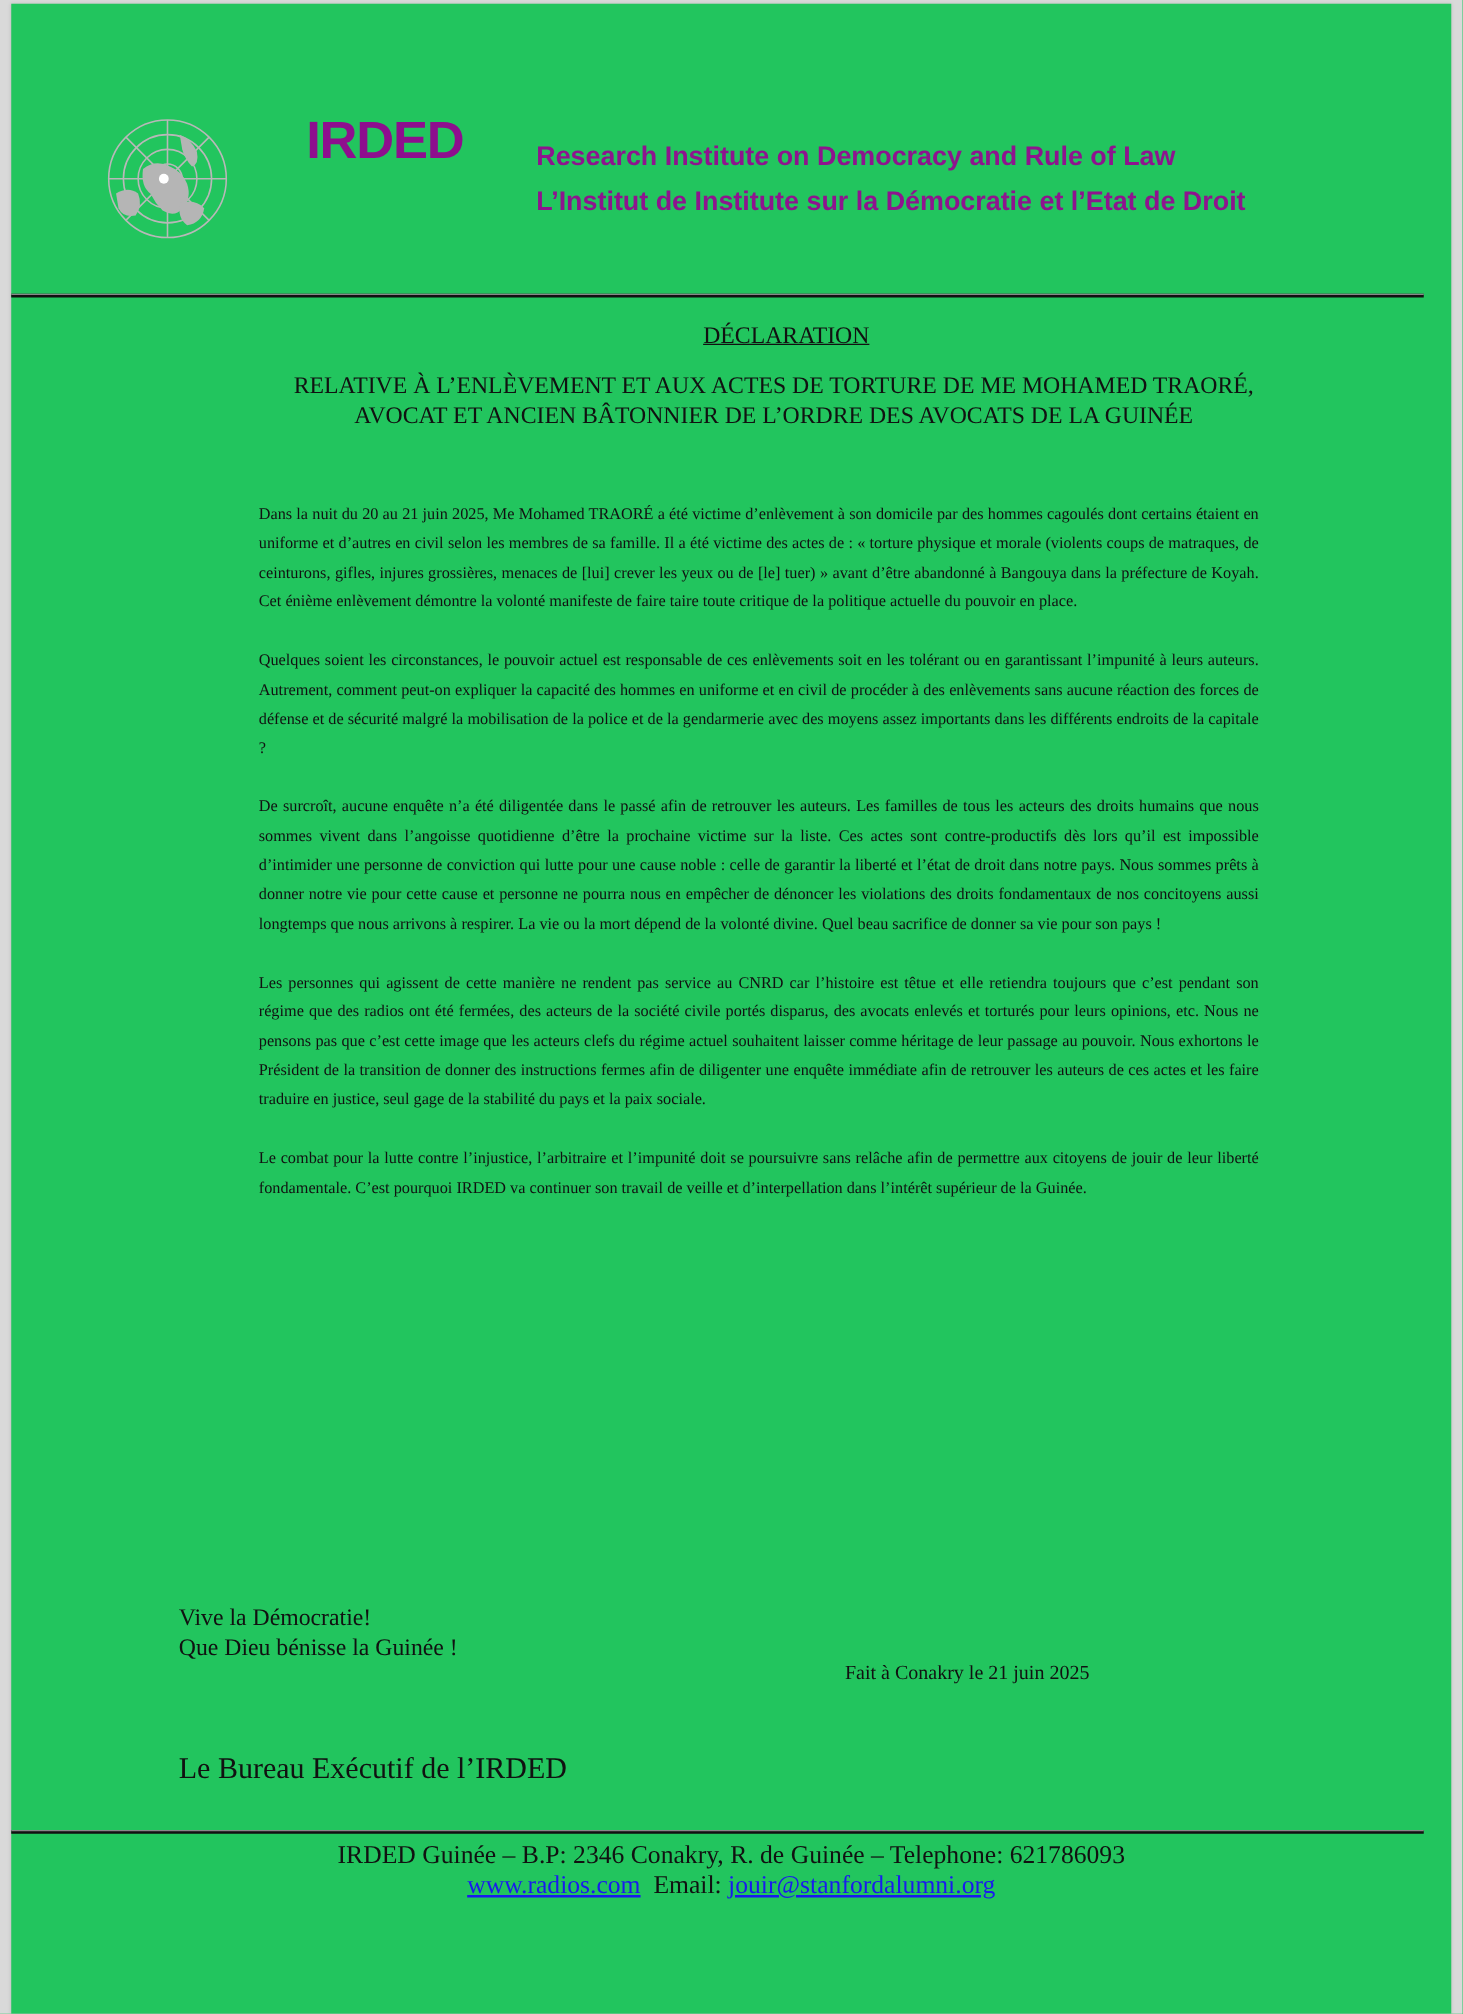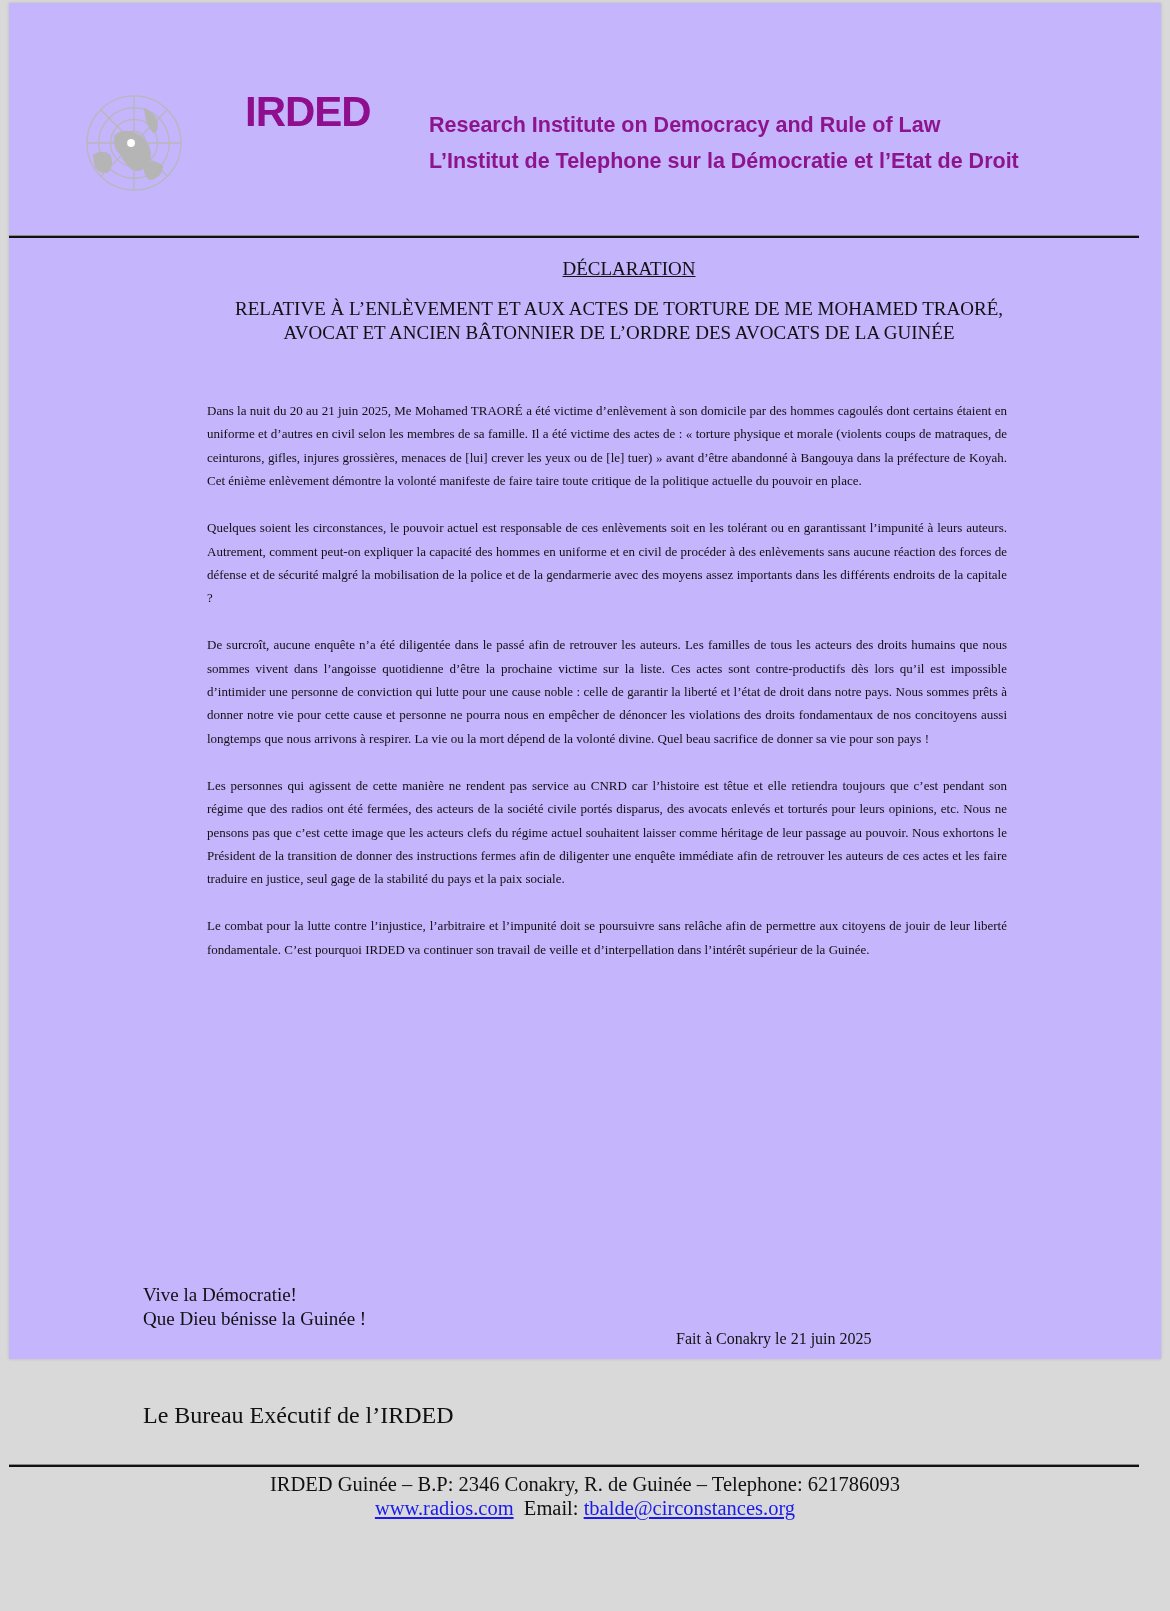--- a/index.html
+++ b/index.html
@@ -2,22 +2,22 @@
 <html><head>
 <meta charset="utf-8">
 <style>
   html, body { margin: 0; padding: 0; }
   body {
     width: 1170px; height: 1611px; overflow: hidden;
     background: #d9d9d9;
     position: relative;
   }
   .page {
-    position: absolute; left: 9px; top: 3px; width: 1152px; height: 1356px;
-    background: #c4b5fd;
+    position: absolute; left: 9px; top: 3px; width: 1152px; height: 1608px;
+    background: #22c55e;
     box-shadow: 0 0 3px rgba(0,0,0,0.15);
   }
   .logo {
     position: absolute; left: 70px; top: 85px; width: 330px; height: 110px;
   }
   .globe { position: absolute; left: 6px; top: 6px; width: 98px; height: 98px; }
   .logo-irded {
     position: absolute; left: 166px; top: 3px;
     font-family: "Liberation Sans", sans-serif; font-weight: bold;
     font-size: 42px; line-height: 42px; color: #8e0e8e; letter-spacing: -1px;
@@ -91,21 +91,21 @@
         <path d="M8 62 Q18 56 26 62 Q30 72 24 80 Q14 82 10 74 Z"></path>
         <path d="M60 14 Q70 18 74 28 Q76 38 70 40 Q64 34 62 26 Z"></path>
         <path d="M60 70 Q72 66 80 74 Q78 86 66 88 Q58 82 60 70 Z"></path>
       </g>
       <circle cx="47" cy="50" r="4" fill="#ffffff"></circle>
     </svg>
     <div class="logo-irded">IRDED</div>
   </div>
 
   <div class="tagline tag1">Research Institute on Democracy and Rule of Law</div>
-  <div class="tagline tag2">L’Institut de Telephone sur la Démocratie et l’Etat de Droit</div>
+  <div class="tagline tag2">L’Institut de Institute sur la Démocratie et l’Etat de Droit</div>
 
   <div class="rule rule-top"></div>
 
   <div class="decl-title serif">DÉCLARATION</div>
   <div class="subtitle serif">RELATIVE À L’ENLÈVEMENT ET AUX ACTES DE TORTURE DE ME MOHAMED TRAORÉ, AVOCAT ET ANCIEN BÂTONNIER DE L’ORDRE DES AVOCATS DE LA GUINÉE</div>
 
   <div class="body serif">
     <p>Dans la nuit du 20 au 21 juin 2025, Me Mohamed TRAORÉ a été victime d’enlèvement à son domicile par des hommes cagoulés dont certains étaient en uniforme et d’autres en civil selon les membres de sa famille. Il a été victime des actes de : « torture physique et morale (violents coups de matraques, de ceinturons, gifles, injures grossières, menaces de [lui] crever les yeux ou de [le] tuer) » avant d’être abandonné à Bangouya dans la préfecture de Koyah. Cet énième enlèvement démontre la volonté manifeste de faire taire toute critique de la politique actuelle du pouvoir en place.</p>
     <p>Quelques soient les circonstances, le pouvoir actuel est responsable de ces enlèvements soit en les tolérant ou en garantissant l’impunité à leurs auteurs. Autrement, comment peut-on expliquer la capacité des hommes en uniforme et en civil de procéder à des enlèvements sans aucune réaction des forces de défense et de sécurité malgré la mobilisation de la police et de la gendarmerie avec des moyens assez importants dans les différents endroits de la capitale ?</p>
     <p>De surcroît, aucune enquête n’a été diligentée dans le passé afin de retrouver les auteurs. Les familles de tous les acteurs des droits humains que nous sommes vivent dans l’angoisse quotidienne d’être la prochaine victime sur la liste. Ces actes sont contre-productifs dès lors qu’il est impossible d’intimider une personne de conviction qui lutte pour une cause noble : celle de garantir la liberté et l’état de droit dans notre pays. Nous sommes prêts à donner notre vie pour cette cause et personne ne pourra nous en empêcher de dénoncer les violations des droits fondamentaux de nos concitoyens aussi longtemps que nous arrivons à respirer. La vie ou la mort dépend de la volonté divine. Quel beau sacrifice de donner sa vie pour son pays !</p>
@@ -119,17 +119,17 @@
   </div>
 
   <div class="place-date serif">Fait à Conakry le 21 juin 2025</div>
   <div class="signature serif">Le Bureau Exécutif de l’IRDED</div>
 
   <div class="rule rule-bottom"></div>
 
   <div class="footer serif">
     <div>IRDED Guinée – B.P: 2346 Conakry, R. de Guinée – Telephone: 621786093</div>
     <div>
-      <a>www.radios.com</a>&nbsp;&nbsp;<span>Email:</span>&nbsp;<a>tbalde@circonstances.org</a>
+      <a>www.radios.com</a>&nbsp;&nbsp;<span>Email:</span>&nbsp;<a>jouir@stanfordalumni.org</a>
     </div>
   </div>
 
 </div>
 
 </body></html>

